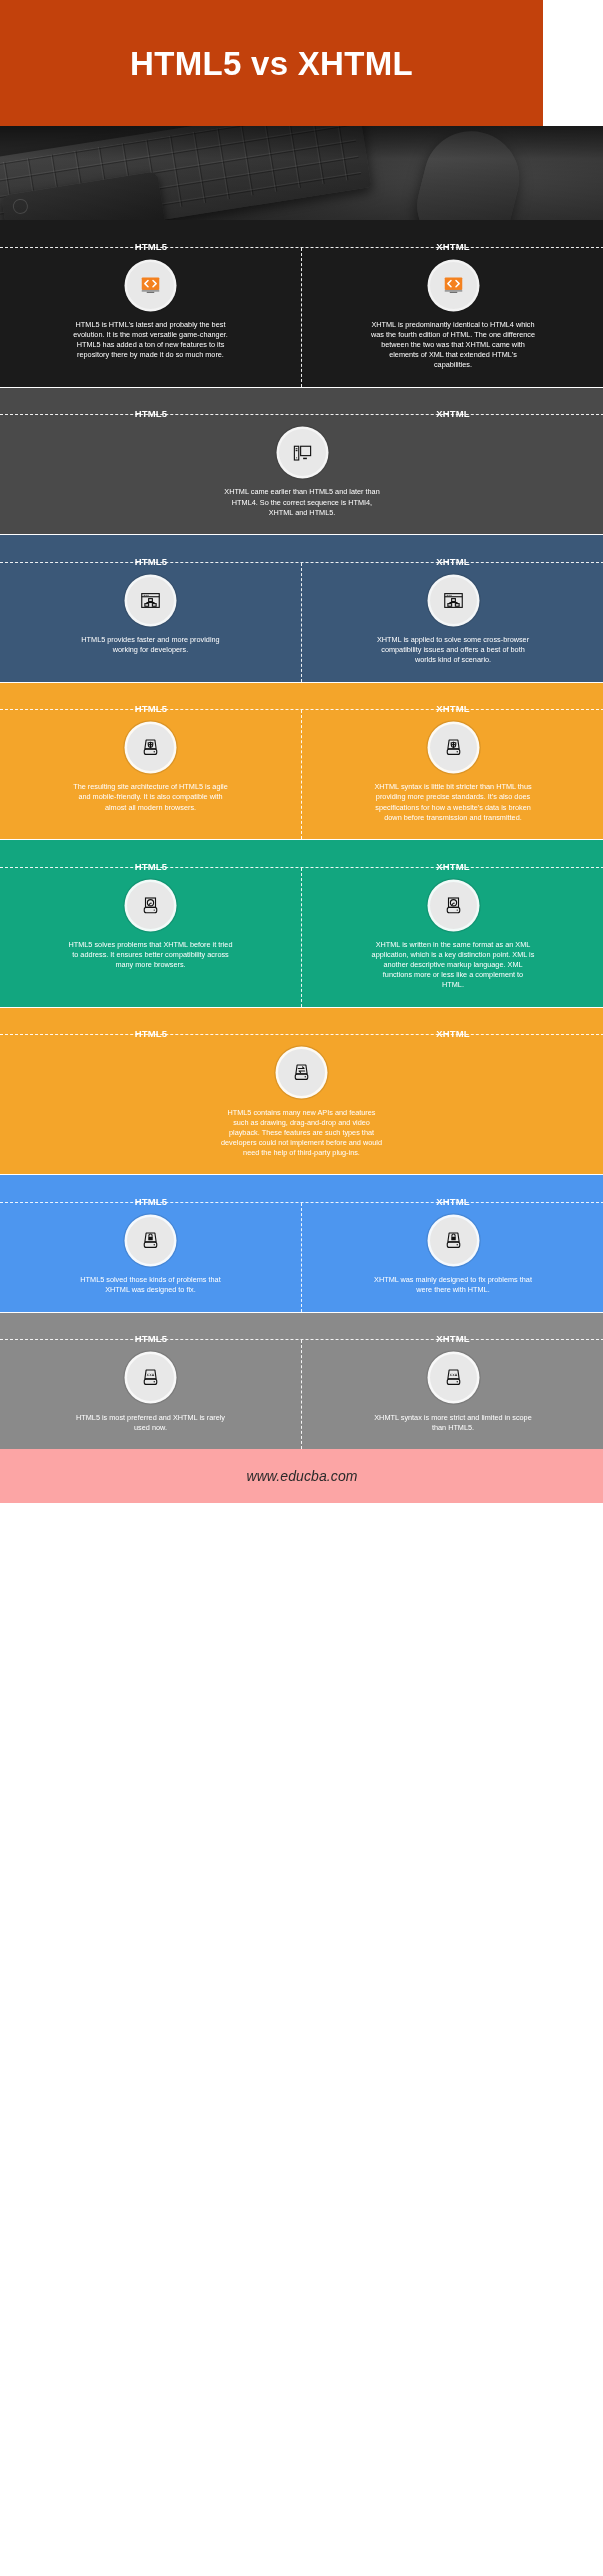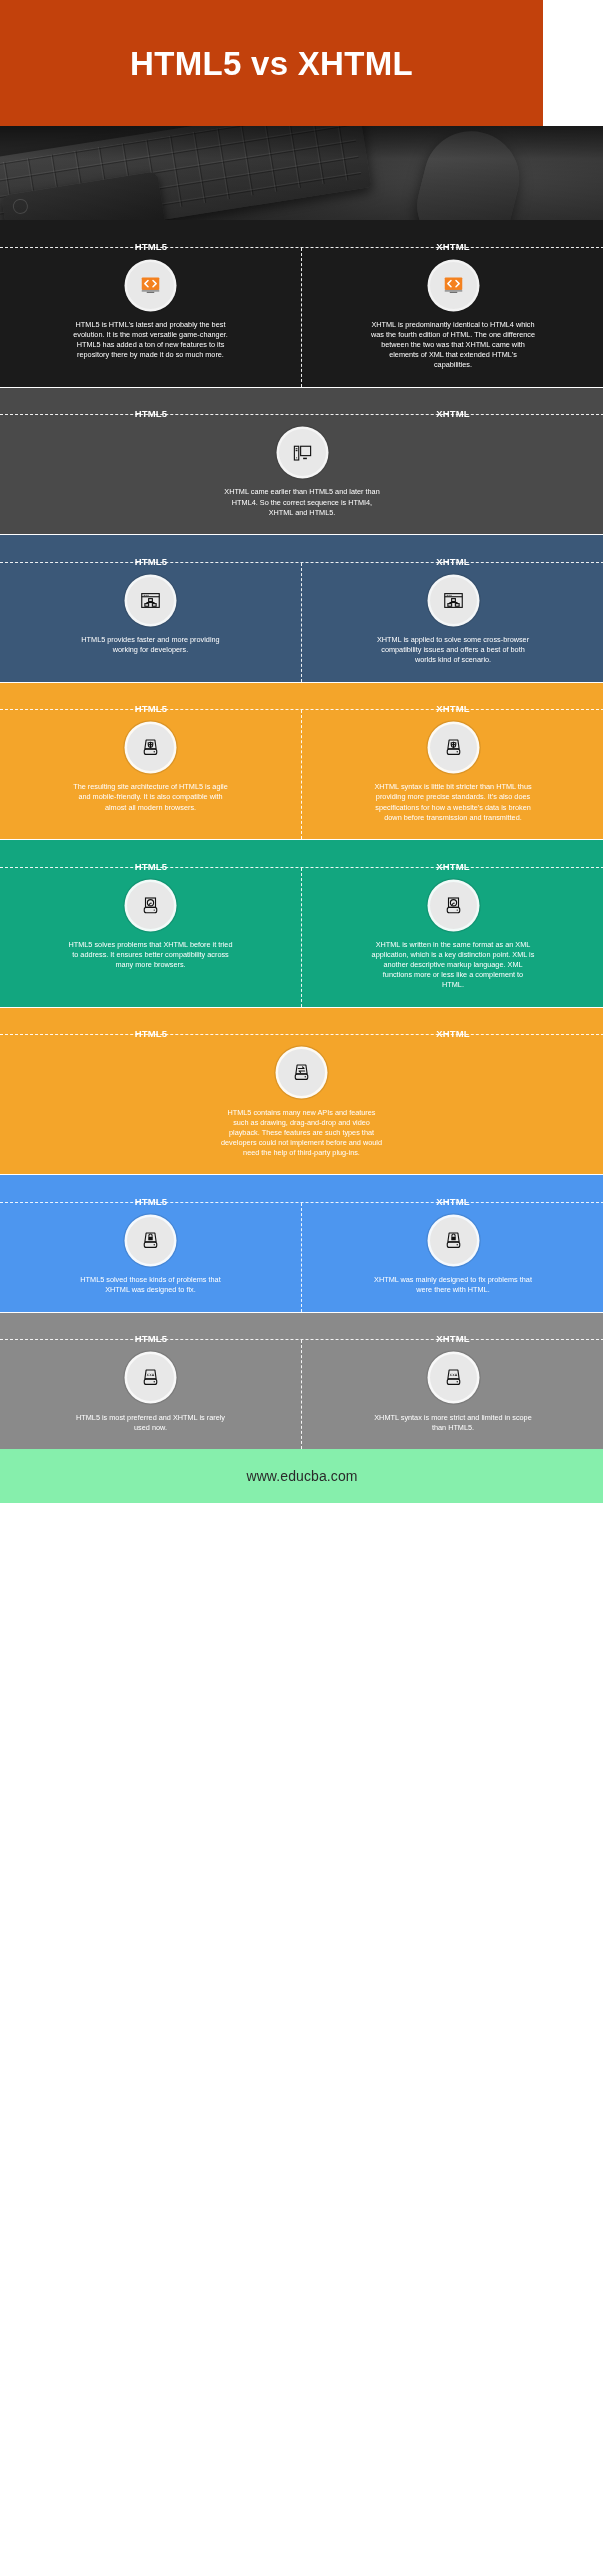--- a/index.html
+++ b/index.html
@@ -157,24 +157,25 @@
   .row.theme-orange {background:#f4a52a;}
   .row.theme-teal   {background:#12a67f;}
   .row.theme-blue   {background:#4d96ef;}
   .row.theme-slate  {background:#8a8a8a;}
 
   .row + .row{border-top:1.9px solid #ffffff;}
 
   
   .footer{
     height:54px;
-    background:#86efac;
+    background:#fca5a5;
     display:flex;
     align-items:center;
     justify-content:center;
+    font-style:italic;
   }
   .footer-url{
     font-size:14px;
     color:#2a2a2a;
     letter-spacing:0.1px;
   }
 </style>
 </head>
 <body>
 

